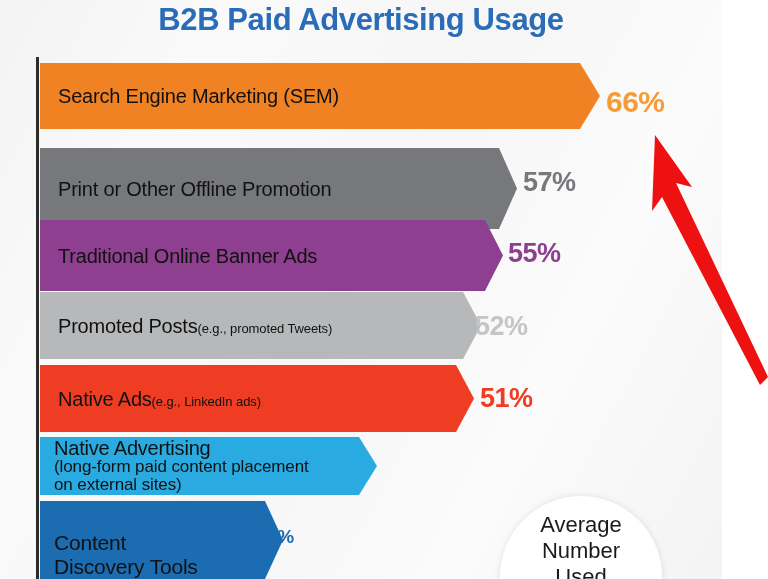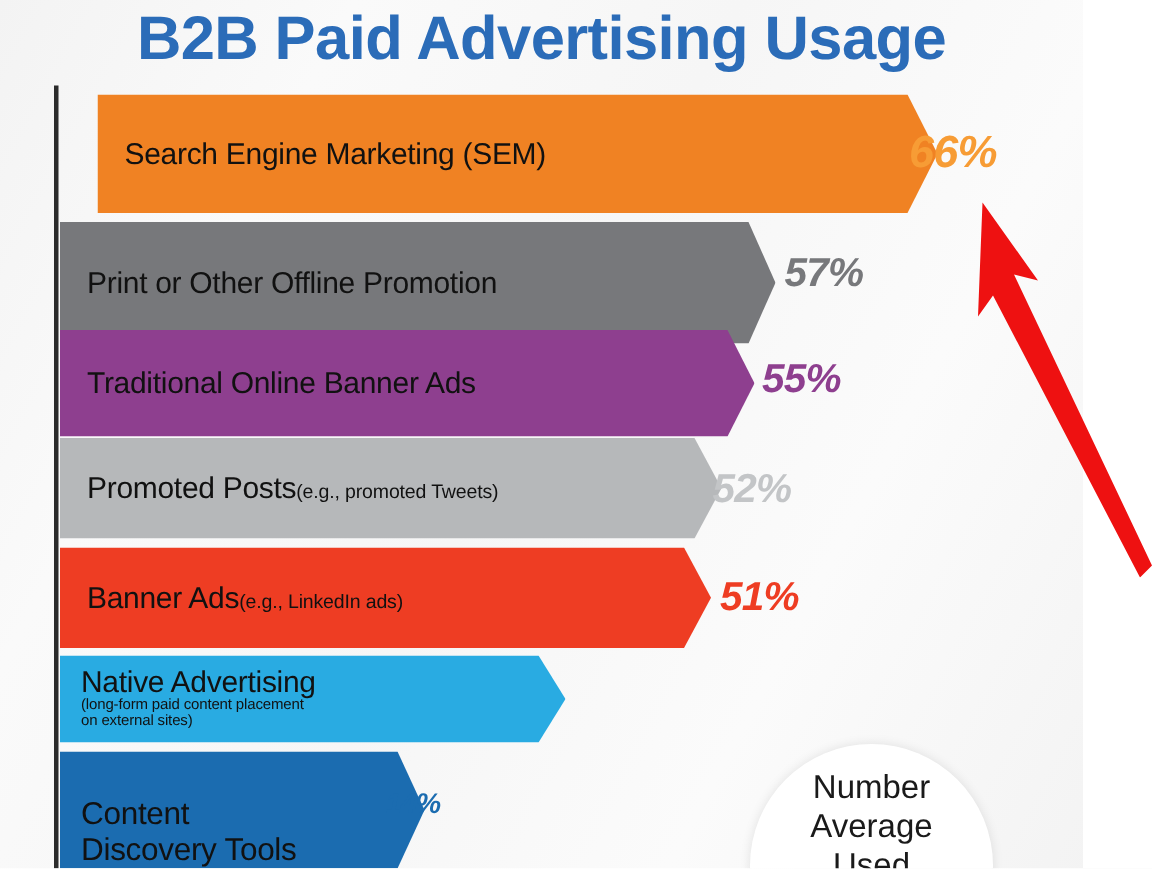--- a/index.html
+++ b/index.html
@@ -33,21 +33,21 @@
     background: #ffffff;
   }
 
   
   #chart-title {
     position: absolute;
     left: 0;
     top: 2px;
     width: 722px;
     text-align: center;
-    font-size: 41px;
+    font-size: 31px;
     font-weight: bold;
     letter-spacing: -0.4px;
     color: #2b6cb8;
     font-family: "Liberation Sans", sans-serif;
     white-space: nowrap;
   }
 
   
   #plot {
     position: absolute;
@@ -98,38 +98,37 @@
 
   .bar-label.stacked {
     line-height: 1.02;
   }
   .bar-label.stacked .main {
     display: block;
     font-size: 20px;
   }
   .bar-label.stacked .sub {
     display: block;
-    font-size: 10px;
+    font-size: 17px;
   }
 
   .bar-label.twoline .main {
     display: block;
     font-size: 21px;
     line-height: 1.12;
   }
 
   .bar-value {
     position: absolute;
     top: 50%;
     transform: translateY(-50%);
     font-size: 27px;
     font-weight: bold;
     letter-spacing: -0.5px;
     white-space: nowrap;
-    font-style: italic;
   }
 
   
   #avg-circle {
     position: absolute;
     left: 500px;
     top: 496px;
     width: 162px;
     height: 162px;
     border-radius: 50%;
@@ -165,21 +164,21 @@
 <div id="slide">
 
   <div id="slide-edge"></div>
 
   <div id="chart-title">B2B Paid Advertising Usage</div>
 
   <div id="plot">
 
     <div id="axis-line"></div>
 
-    <div class="bar-row" style="top:63px; height:79px; width:560px;margin-left:25px;">
+    <div class="bar-row" style="top:63px; height:66px; width:560px;">
       <svg class="bar-shape" viewBox="0 0 560 79" preserveAspectRatio="none" width="560" height="79">
         <path d="M0,0 L540,0 L560,39.5 L540,79 L0,79 Z" fill="#F08223"></path>
       </svg>
       <div class="bar-label">
         <span class="main">Search Engine Marketing (SEM)</span>
       </div>
     </div>
     <div class="bar-value" style="left:606px; top:102px; color:#F79C35; font-size:30px;">66%</div>
 
     <div class="bar-row" style="top:148px; height:81px; width:477px;">
@@ -210,21 +209,21 @@
         <span class="main">Promoted Posts</span><span class="sub">(e.g., promoted Tweets)</span>
       </div>
     </div>
     <div class="bar-value" style="left:475px; top:326px; color:#C3C5C7;">52%</div>
 
     <div class="bar-row" style="top:365px; height:67px; width:434px;">
       <svg class="bar-shape" viewBox="0 0 434 67" preserveAspectRatio="none" width="434" height="67">
         <path d="M0,0 L416,0 L434,33.5 L416,67 L0,67 Z" fill="#EE3D23"></path>
       </svg>
       <div class="bar-label">
-        <span class="main">Banner Ads</span><span class="sub">(e.g., LinkedIn ads)</span>
+        <span class="main">Native Ads</span><span class="sub">(e.g., LinkedIn ads)</span>
       </div>
     </div>
     <div class="bar-value" style="left:480px; top:398px; color:#EE3D23;">51%</div>
 
     <div class="bar-row" style="top:437px; height:58px; width:337px;">
       <svg class="bar-shape" viewBox="0 0 337 58" preserveAspectRatio="none" width="337" height="58">
         <path d="M0,0 L319,0 L337,29 L319,58 L0,58 Z" fill="#29ABE2"></path>
       </svg>
       <div class="bar-label stacked" style="left:14px;">
         <span class="main">Native Advertising</span>
@@ -241,22 +240,22 @@
         <span class="main">Content</span>
         <span class="main">Discovery Tools</span>
       </div>
     </div>
     <div class="bar-value" style="left:257px; top:537px; color:#1B6CB0; font-size:19px;">14%</div>
 
   </div>
 
   <div id="avg-circle">
     <div id="avg-circle-text">
+      <span>Average</span>
       <span>Number</span>
-      <span>Average</span>
       <span>Used</span>
     </div>
   </div>
 
   <svg id="annotation-arrow" viewBox="0 0 138 260" width="138" height="260">
     <path d="M25,10
              L62,62
              L46,58
              L138,252
              L130,260

